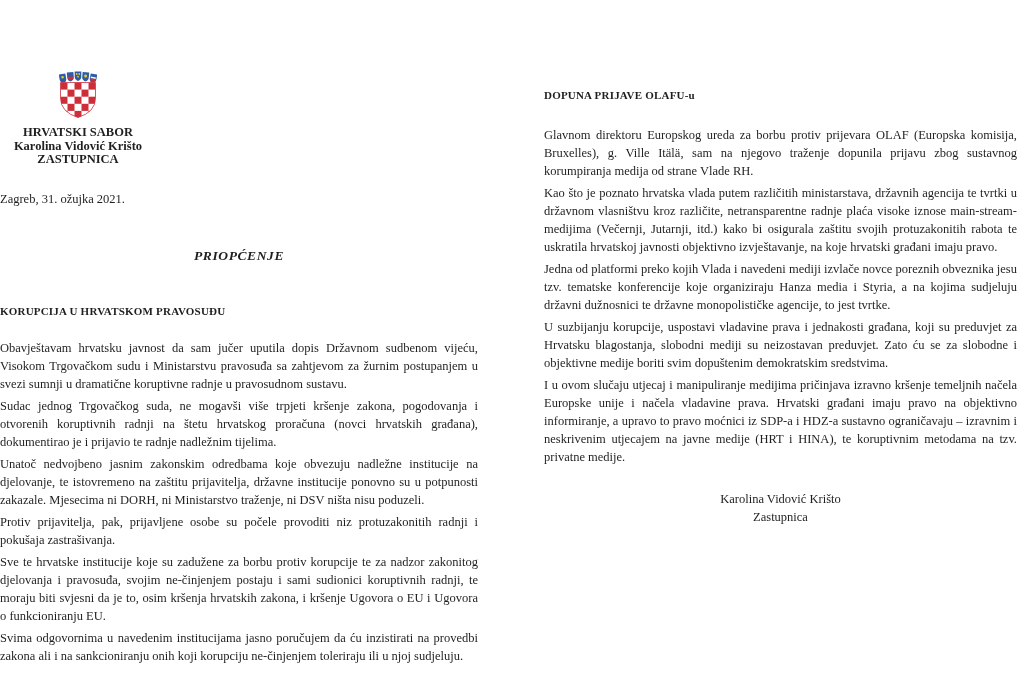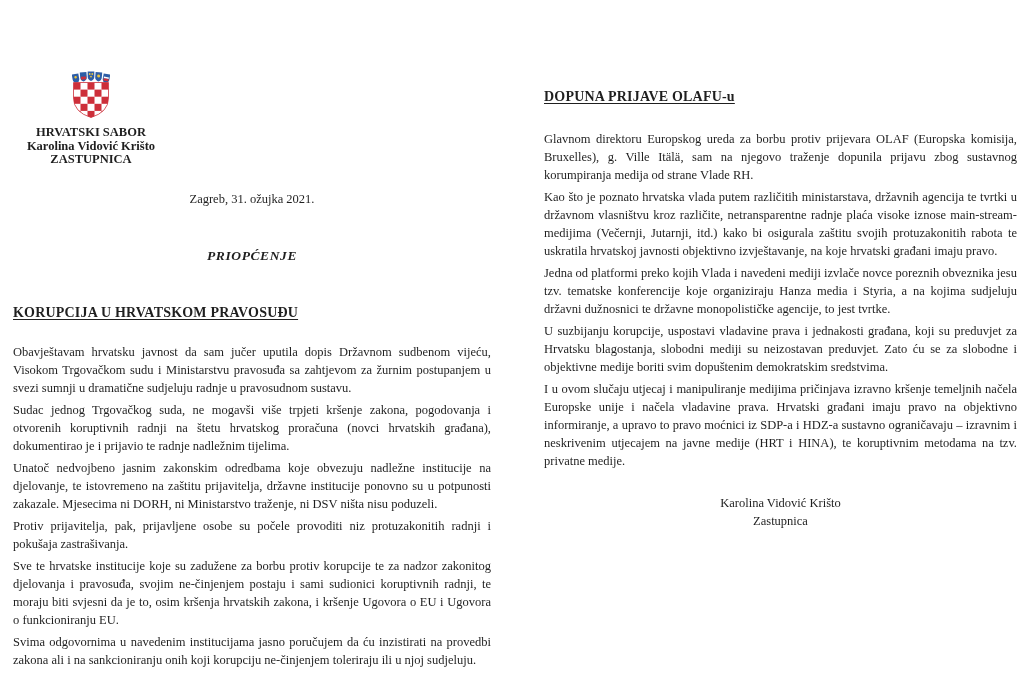--- a/index.html
+++ b/index.html
@@ -5,52 +5,50 @@
   html, body { margin: 0; padding: 0; }
   body {
     width: 1024px; height: 700px;
     background: #ffffff;
     color: #1f1f1f;
     font-family: "Liberation Serif", "DejaVu Serif", serif;
     position: relative;
     overflow: hidden;
   }
   .page-col { position: absolute; top: 0; }
-  .page-left  { left: 13px;  width: 478px; }
+  .page-left  { left: 0;  width: 478px; }
   .page-right { left: 544px; width: 473px; }
 
   .letterhead {
     margin-top: 71px;
     width: 156px;
     text-align: center;
     font-weight: bold;
     font-size: 12.5px;
     line-height: 13.5px;
   }
   .coa { display: block; margin: 0 auto 7px auto; }
 
   .dateline {
     margin-top: 26px;
     font-size: 12.5px;
     line-height: 13px;
-    text-align: center;
   }
   .doc-title {
     margin-top: 42px;
     text-align: center;
     font-weight: bold;
     font-size: 13.5px;
     letter-spacing: 0.6px;
     font-style: italic;
   }
   .sec-heading {
     font-weight: bold;
-    font-size: 14px;
+    font-size: 11px;
     letter-spacing: 0.2px;
-    text-decoration: underline;
     text-underline-offset: 2px;
   }
   .heading-left { margin-top: 41px; }
   .heading-right { margin-top: 89px; }
 
   .paras { font-size: 12.5px; }
   .paras-left  { margin-top: 22px; }
   .paras-right { margin-top: 25px; }
   p.body {
     margin: 0 0 4px 0;
@@ -127,21 +125,21 @@
     <div>ZASTUPNICA</div>
   </div>
 
   <div class="dateline">Zagreb, 31. ožujka 2021.</div>
 
   <div class="doc-title">PRIOPĆENJE</div>
 
   <div class="sec-heading heading-left">KORUPCIJA U HRVATSKOM PRAVOSUĐU</div>
 
   <div class="paras paras-left">
-    <p class="body">Obavještavam hrvatsku javnost da sam jučer uputila dopis Državnom sudbenom vijeću, Visokom Trgovačkom sudu i Ministarstvu pravosuđa sa zahtjevom za žurnim postupanjem u svezi sumnji u dramatične sudjeluju radnje u pravosudnom sustavu.</p>
+    <p class="body">Obavještavam hrvatsku javnost da sam jučer uputila dopis Državnom sudbenom vijeću, Visokom Trgovačkom sudu i Ministarstvu pravosuđa sa zahtjevom za žurnim postupanjem u svezi sumnji u dramatične koruptivne radnje u pravosudnom sustavu.</p>
     <p class="body">Sudac jednog Trgovačkog suda, ne mogavši više trpjeti kršenje zakona, pogodovanja i otvorenih koruptivnih radnji na štetu hrvatskog proračuna (novci hrvatskih građana), dokumentirao je i prijavio te radnje nadležnim tijelima.</p>
     <p class="body">Unatoč nedvojbeno jasnim zakonskim odredbama koje obvezuju nadležne institucije na djelovanje, te istovremeno na zaštitu prijavitelja, državne institucije ponovno su u potpunosti zakazale. Mjesecima ni DORH, ni Ministarstvo traženje, ni DSV ništa nisu poduzeli.</p>
     <p class="body">Protiv prijavitelja, pak, prijavljene osobe su počele provoditi niz protuzakonitih radnji i pokušaja zastrašivanja.</p>
     <p class="body">Sve te hrvatske institucije koje su zadužene za borbu protiv korupcije te za nadzor zakonitog djelovanja i pravosuđa, svojim ne-činjenjem postaju i sami sudionici koruptivnih radnji, te moraju biti svjesni da je to, osim kršenja hrvatskih zakona, i kršenje Ugovora o EU i Ugovora o funkcioniranju EU.</p>
     <p class="body">Svima odgovornima u navedenim institucijama jasno poručujem da ću inzistirati na provedbi zakona ali i na sankcioniranju onih koji korupciju ne-činjenjem toleriraju ili u njoj sudjeluju.</p>
   </div>
 </div>
 
 <div class="page-col page-right">
 

